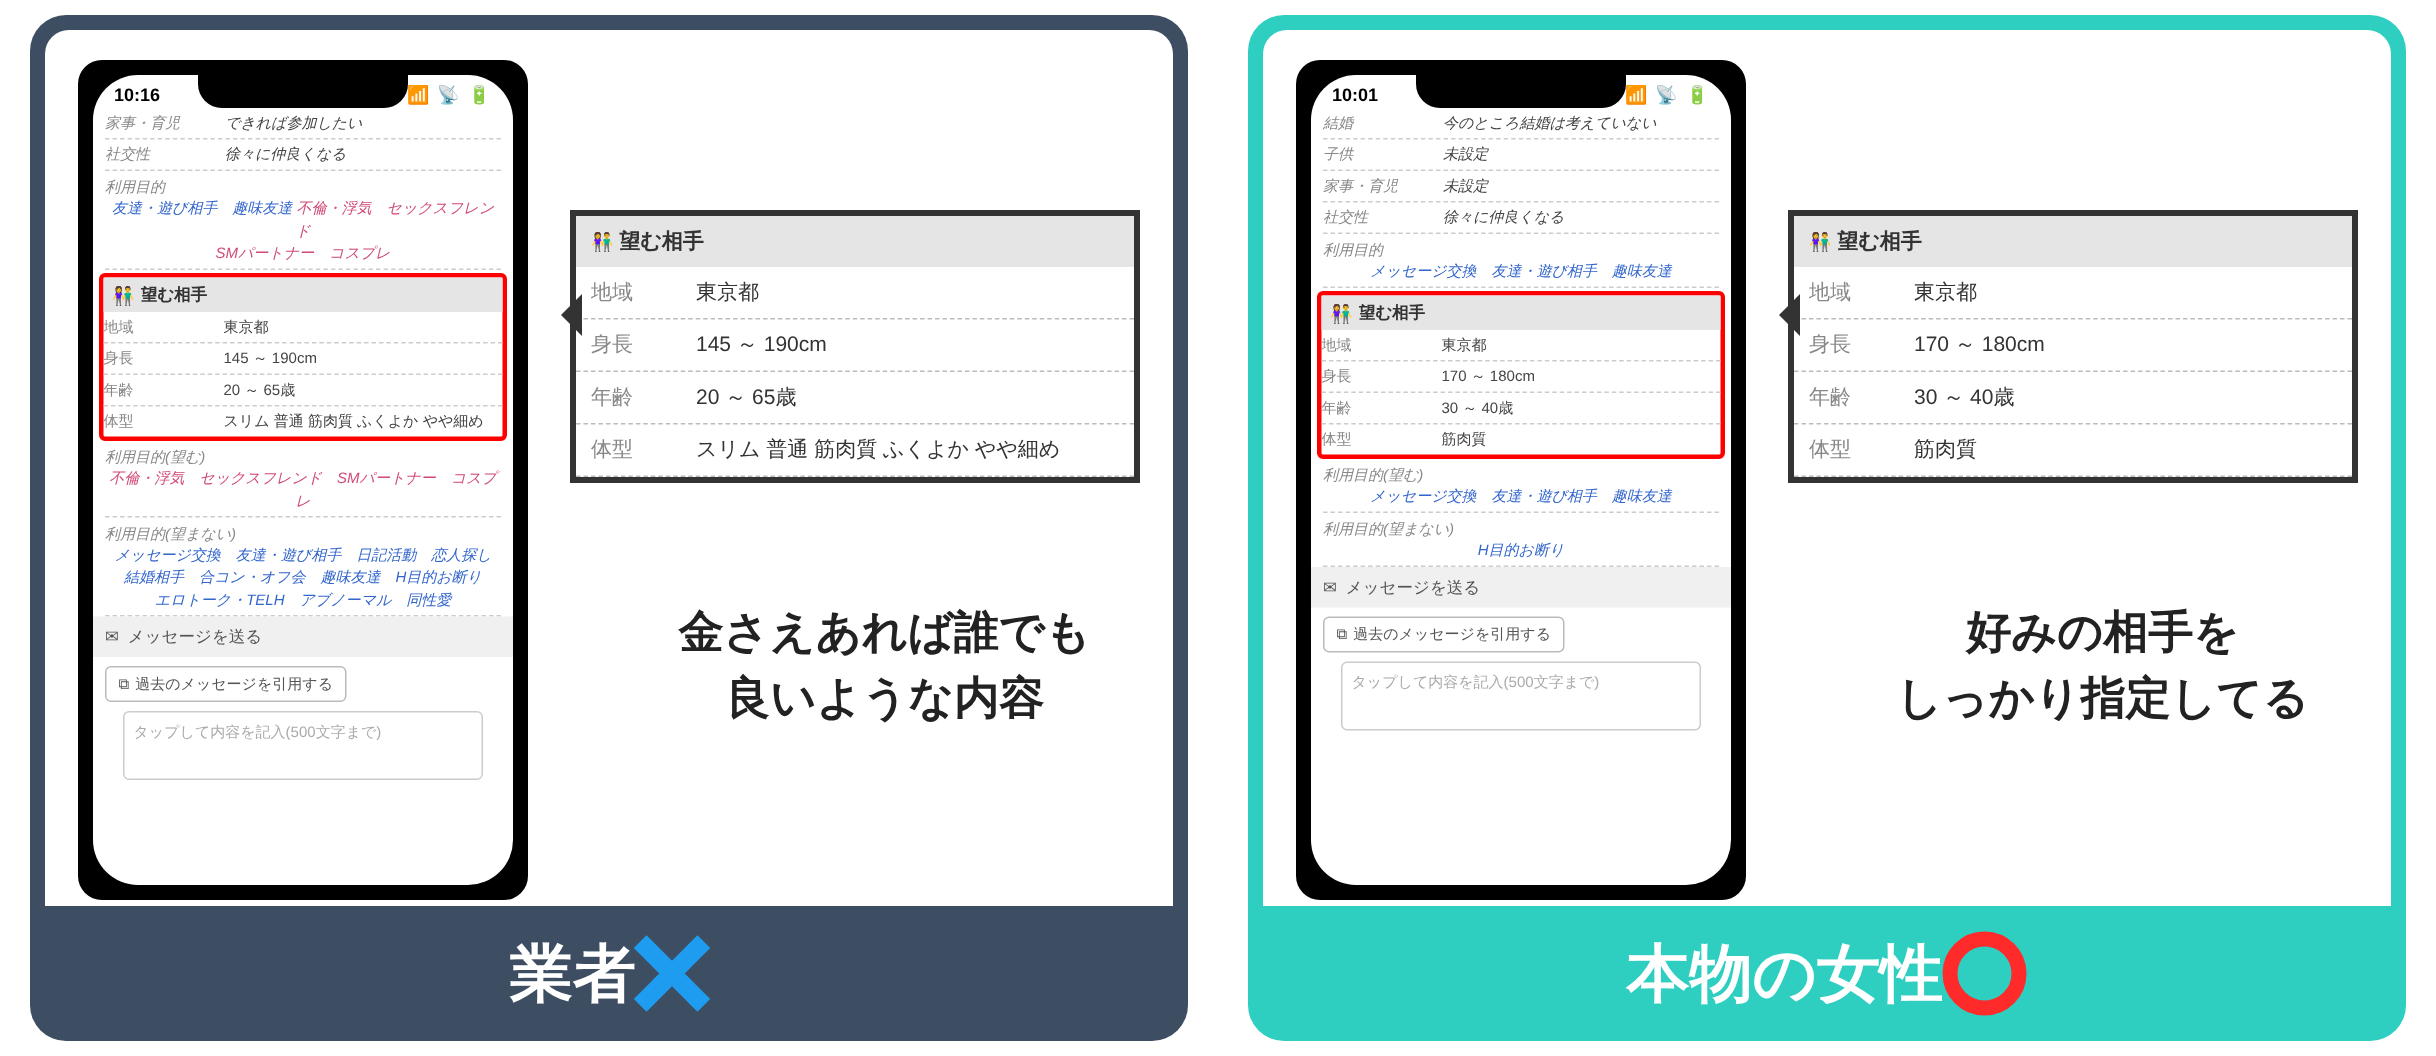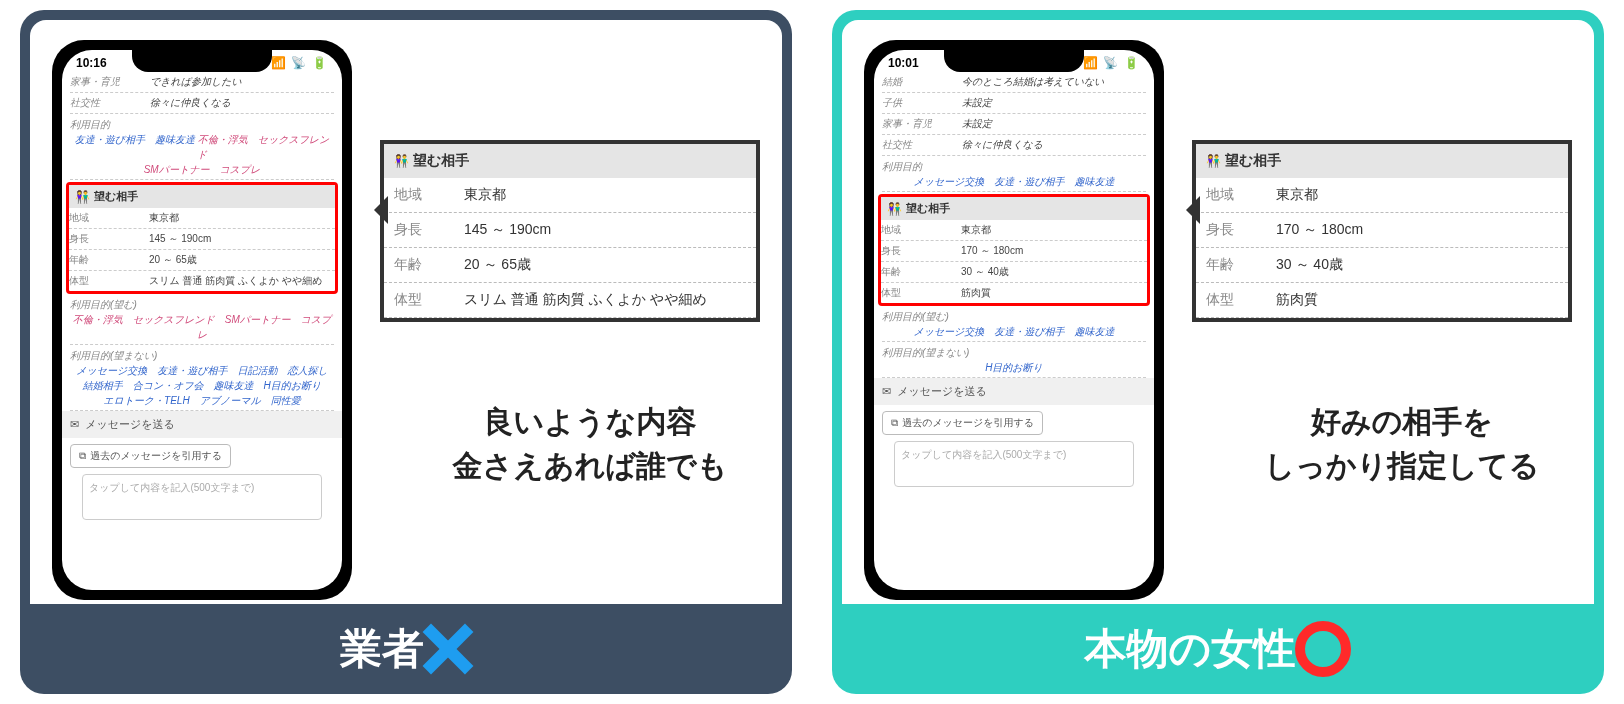--- a/index.html
+++ b/index.html
@@ -32,21 +32,21 @@
     position: relative;
     overflow: hidden;
   }
 
   
   .phone {
     position: absolute;
     top: 20px; left: 22px;
     width: 300px; height: 560px;
     background: #000;
-    border-radius: 32px;
+    border-radius: 16px;
     padding: 10px;
   }
   .phone-screen {
     width: 100%; height: 100%;
     background: #fff;
     border-radius: 30px;
     position: relative;
     overflow: hidden;
     font-size: 10px;
     color: #555;
@@ -275,22 +275,22 @@
           <span class="k">年齢</span>
           <span class="v">20 ～ 65歳</span>
         </div>
       <div class="prow nob">
           <span class="k">体型</span>
           <span class="v">スリム 普通 筋肉質 ふくよか やや細め</span>
         </div>
     </div>
 
     <div class="caption">
+      <div>金さえあれば誰でも</div>
       <div>良いような内容</div>
-      <div>金さえあれば誰でも</div>
     </div>
 
   </div>
   <div class="footer">
     <span>業者</span>
     <span class="icon-x"></span>
   </div>
 </div>
 
 <div class="panel panel-right">

